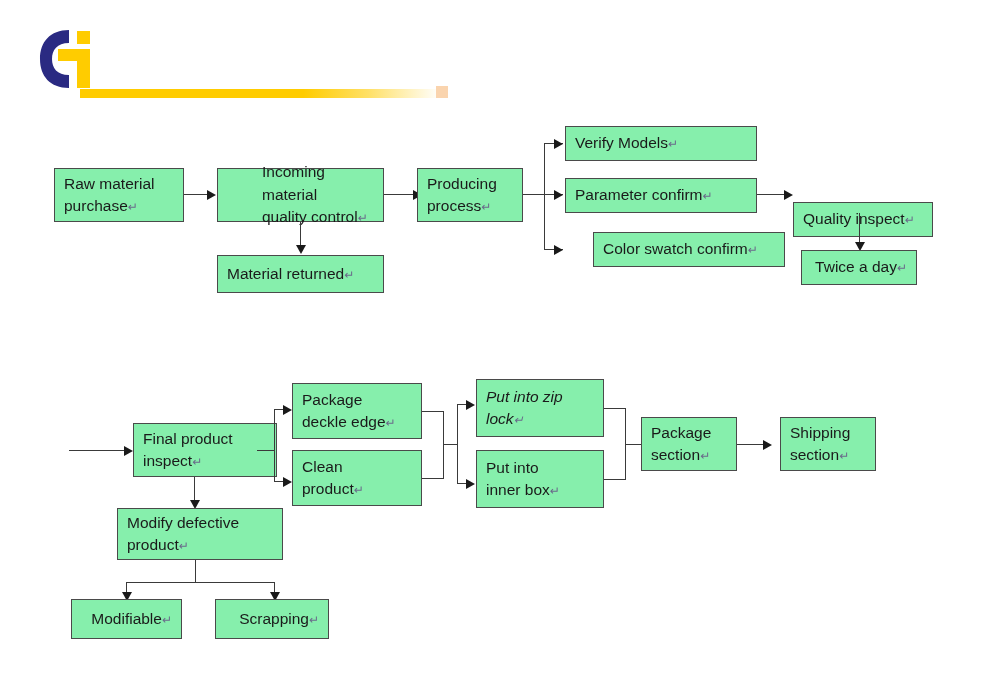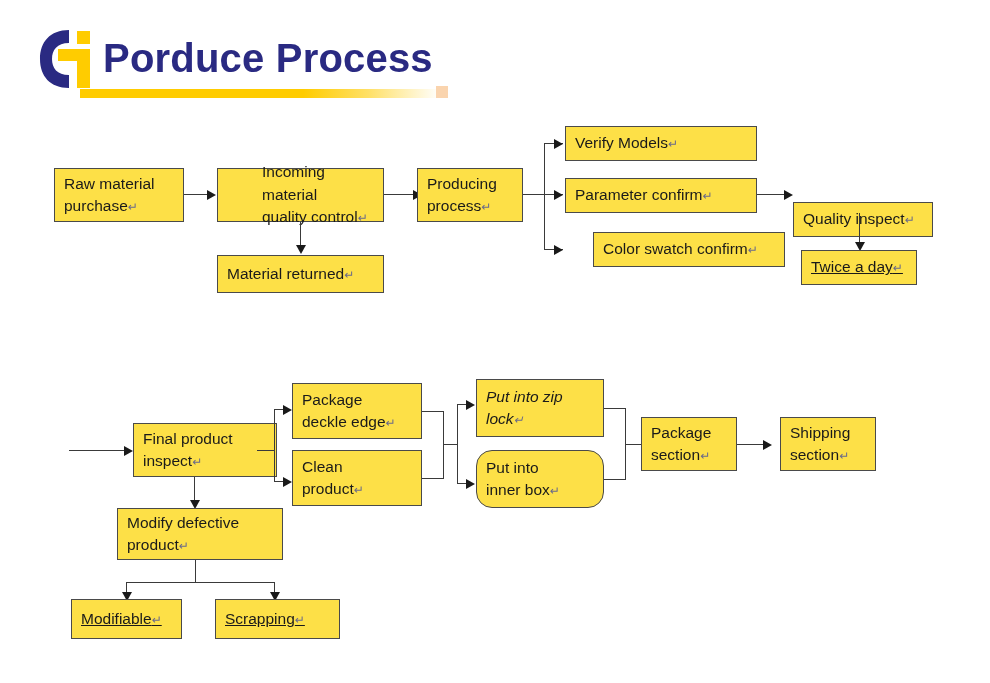--- a/index.html
+++ b/index.html
@@ -32,30 +32,30 @@
   }
   #title-dot {
     position: absolute; left: 436px; top: 86px;
     width: 12px; height: 12px; background: #FAD4AE;
   }
 
   
   .box {
     position: absolute;
     border: 1.3px solid #4a4a4a;
-    background: #fde047;
+    background: #86efac;
     color: #1a1a1a;
     font-size: 15.5px;
     line-height: 1.45;
     padding: 5px 9px;
     display: flex;
     align-items: center;
     white-space: pre-line;
   }
-  .box.center { justify-content: flex-start; text-decoration: underline; }
+  .box.center { justify-content: flex-end; }
   .ret { color: #6a6a8a; font-size: 12px; }
 
   
   .ln { position: absolute; background: #3a3a3a; }
   .h { height: 1.3px; }
   .v { width: 1.3px; }
   .arrow {
     position: absolute; width: 0; height: 0;
   }
   .arrow.right {
@@ -78,21 +78,20 @@
 
     <path d="M31 3 C12 3 2 15 2 32 C2 49 12 61 31 61 L31 48 C19 48 14 41 14 32 C14 23 19 16 31 16 Z" fill="#2a2a82"></path>
 
     <rect x="39" y="4" width="13" height="13" fill="#FFCC00"></rect>
 
     <rect x="39" y="22" width="13" height="39" fill="#FFCC00"></rect>
 
     <rect x="20" y="22" width="22" height="12" fill="#FFCC00"></rect>
   </svg>
 
-  <div id="title-text">Porduce Process</div>
   <div id="title-rule"></div>
   <div id="title-dot"></div>
 </div>
 
 <div class="box" style="left:54px; top:168px; width:130px; height:54px;">
   <span><span>Raw material
 purchase</span><span class="ret">↵</span></span>
 </div>
 
 <div class="ln h" style="left:184px; top:194px; width:24px;"></div>
@@ -190,21 +189,21 @@
 <div class="arrow right" style="left:466px; top:400px;"></div>
 
 <div class="ln h" style="left:457px; top:483px; width:15px;"></div>
 <div class="arrow right" style="left:466px; top:479px;"></div>
 
 <div class="box" style="left:476px; top:379px; width:128px; height:58px;font-style:italic;">
   <span><span>Put into zip
 lock</span><span class="ret">↵</span></span>
 </div>
 
-<div class="box" style="left:476px; top:450px; width:128px; height:58px;border-radius:16px;">
+<div class="box" style="left:476px; top:450px; width:128px; height:58px;">
   <span><span>Put into
 inner box</span><span class="ret">↵</span></span>
 </div>
 
 <div class="ln h" style="left:604px; top:408px; width:22px;"></div>
 <div class="ln h" style="left:604px; top:479px; width:22px;"></div>
 <div class="ln v" style="left:625px; top:408px; height:72px;"></div>
 <div class="ln h" style="left:625px; top:444px; width:17px;"></div>
 
 <div class="box" style="left:641px; top:417px; width:96px; height:54px;">
@@ -232,15 +231,15 @@
 <div class="ln h" style="left:126px; top:582px; width:149px;"></div>
 <div class="ln v" style="left:126px; top:582px; height:12px;"></div>
 <div class="arrow down" style="left:122px; top:592px;"></div>
 <div class="ln v" style="left:274px; top:582px; height:12px;"></div>
 <div class="arrow down" style="left:270px; top:592px;"></div>
 
 <div class="box center" style="left:71px; top:599px; width:111px; height:40px;">
   <span><span>Modifiable</span><span class="ret">↵</span></span>
 </div>
 
-<div class="box center" style="left:215px; top:599px; width:125px; height:40px;">
+<div class="box center" style="left:215px; top:599px; width:114px; height:40px;">
   <span><span>Scrapping</span><span class="ret">↵</span></span>
 </div>
 
 </body></html>

